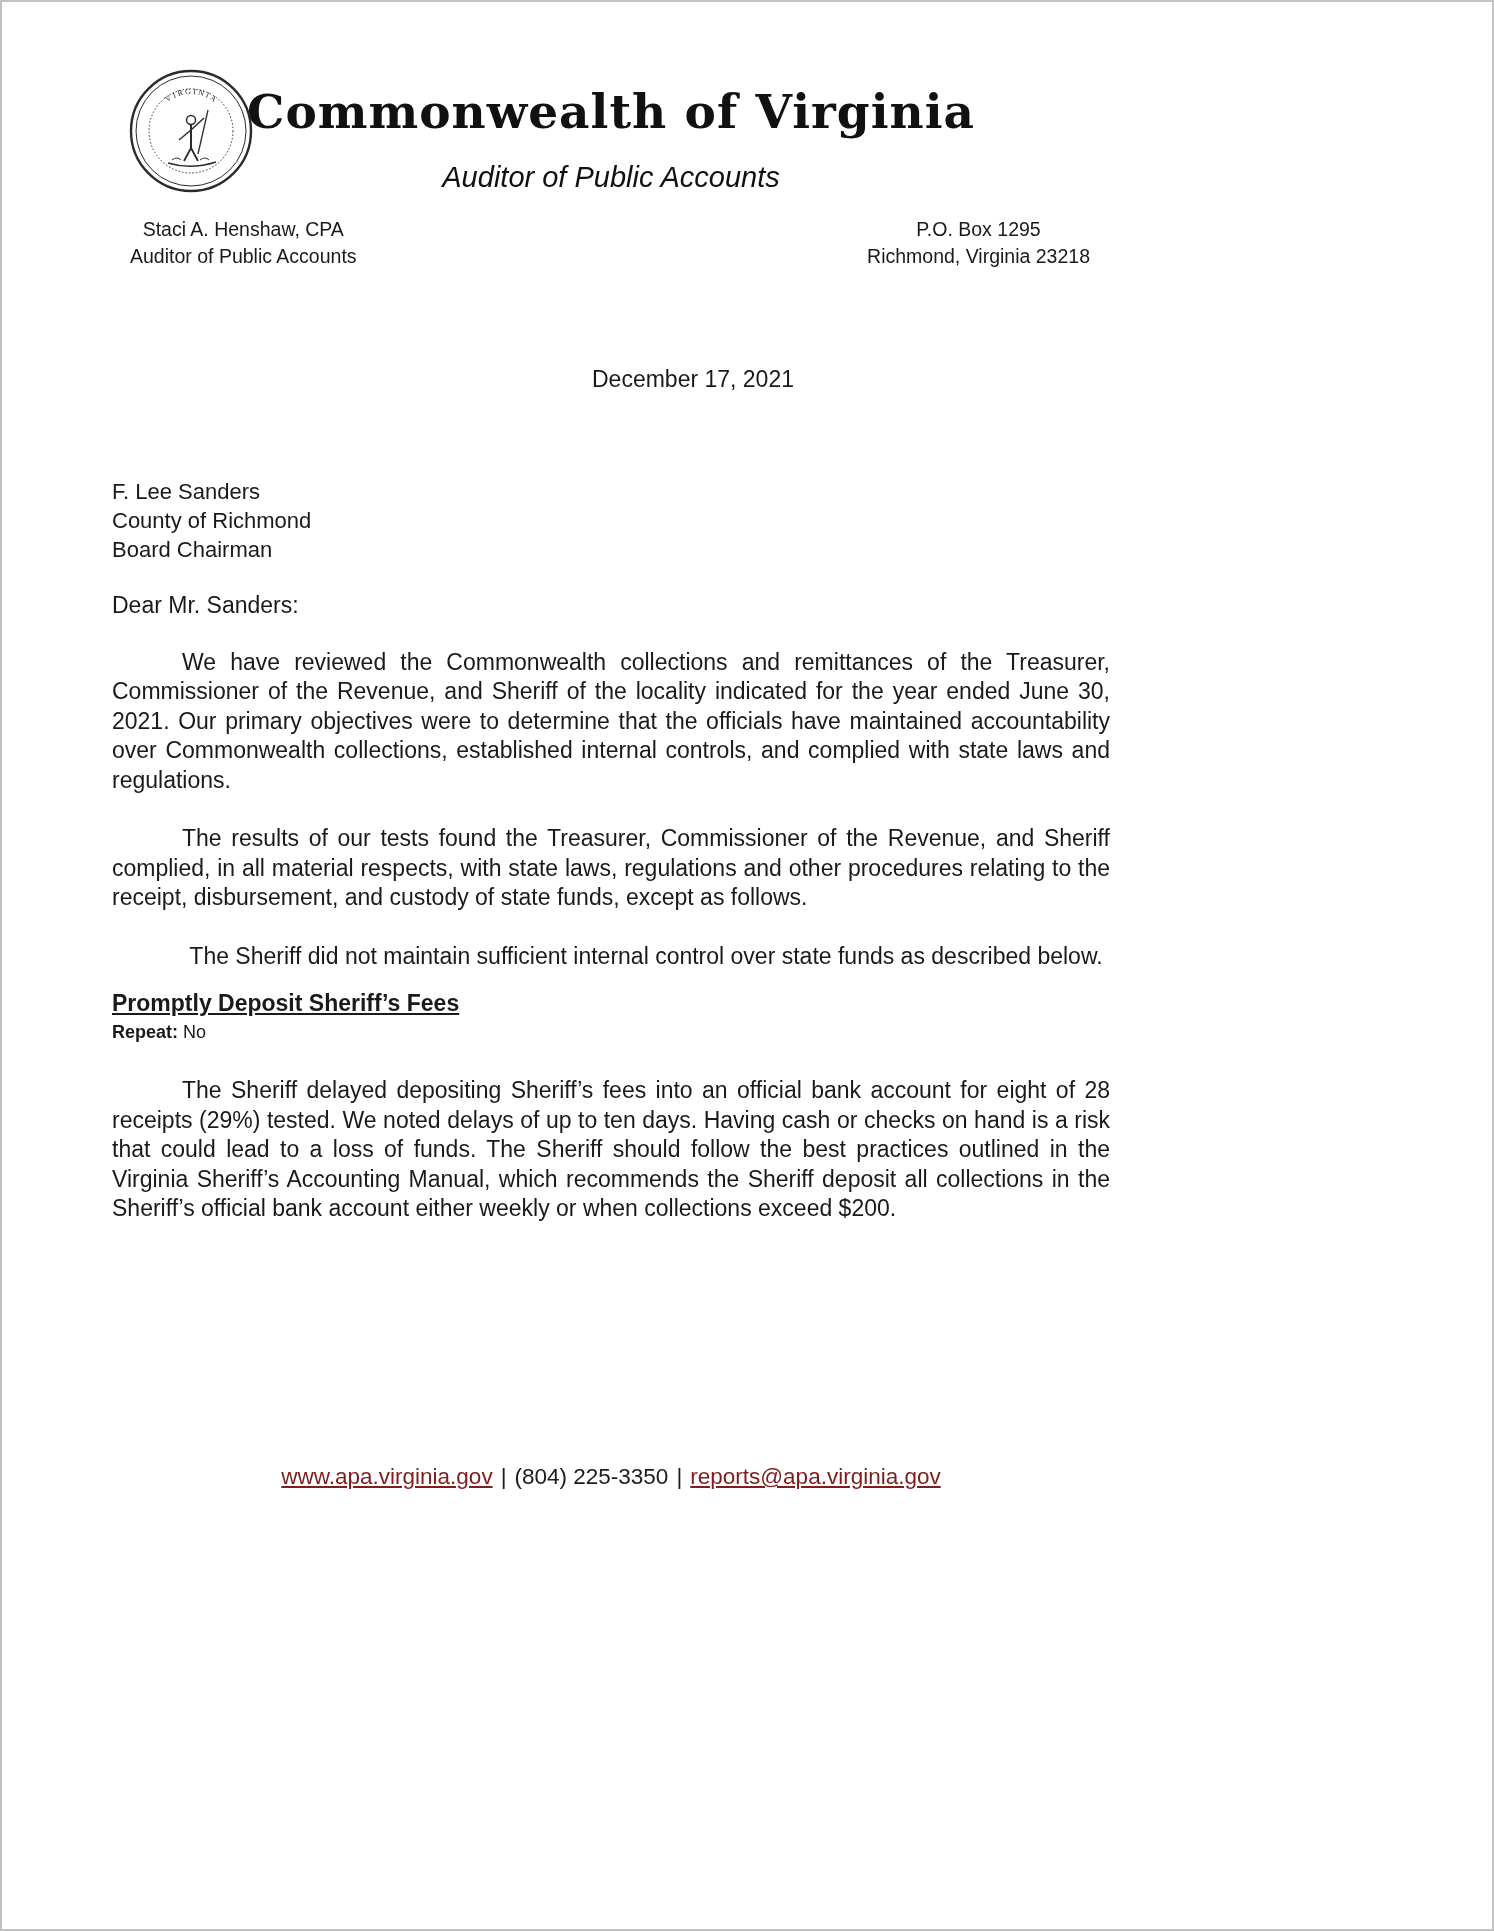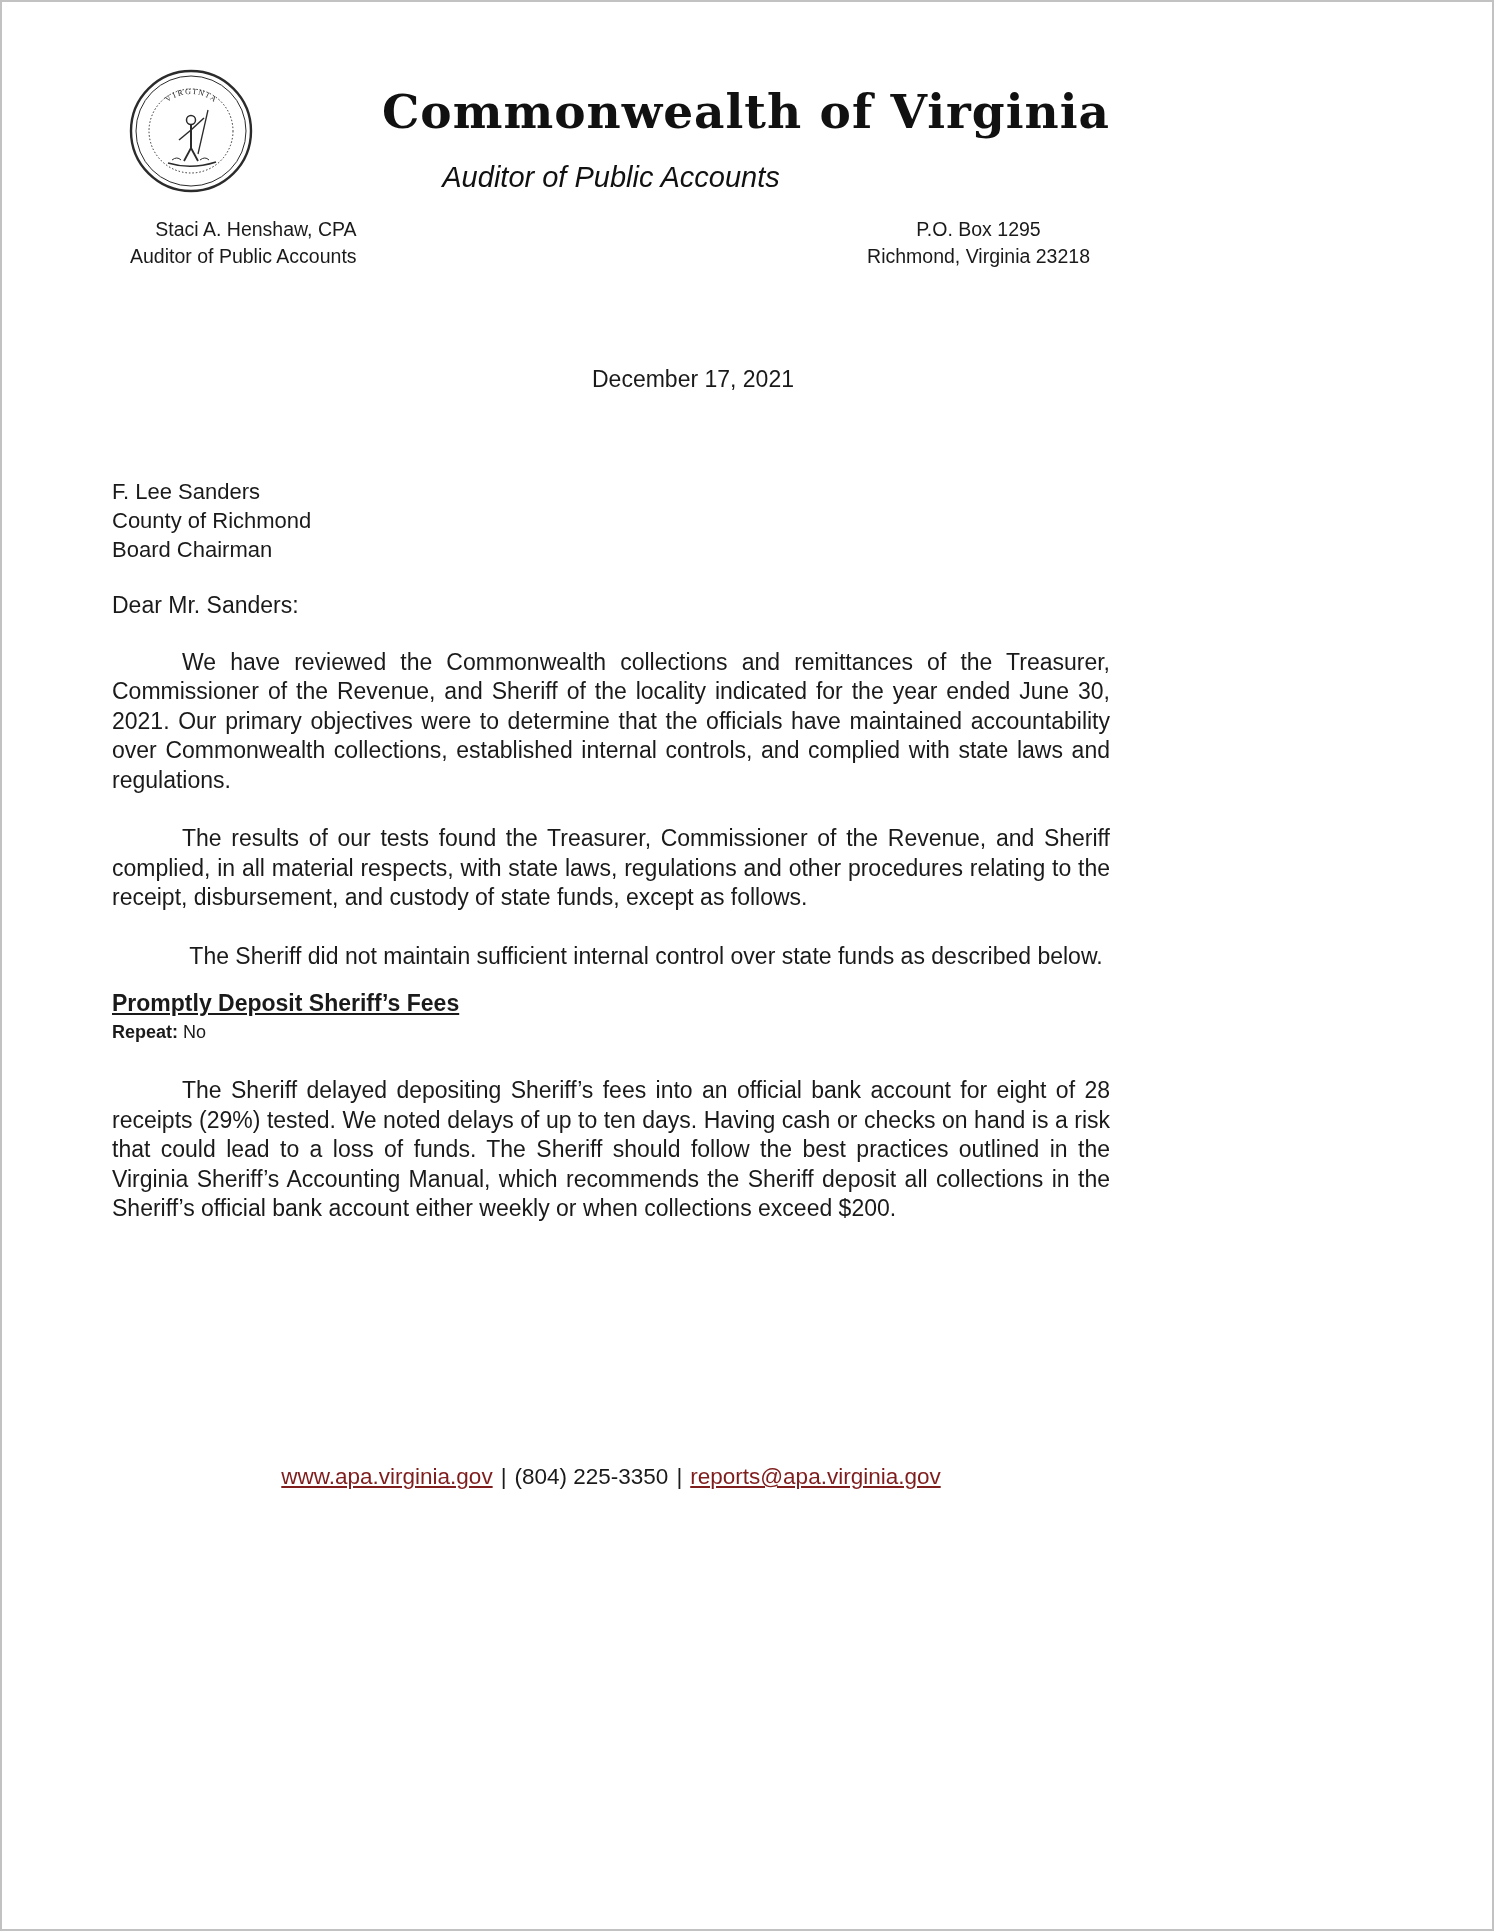--- a/index.html
+++ b/index.html
@@ -28,21 +28,21 @@
   .seal {
     position: absolute;
     left: 16px;
     top: 66px;
     width: 126px;
     height: 126px;
   }
 
   .hdr-title {
     padding-top: 82px;
-    text-align: right;
+    text-align: center;
     font-family: "DejaVu Serif", "Liberation Serif", serif;
     font-weight: bold;
     font-size: 47px;
     letter-spacing: 1px;
     color: #111;
   }
 
   .hdr-subtitle {
     margin-top: 22px;
     text-align: center;
@@ -51,21 +51,21 @@
     color: #111;
   }
 
   .contact-row {
     display: flex;
     justify-content: space-between;
     margin-top: 22px;
     font-size: 19.5px;
     line-height: 1.38;
   }
-  .contact-left  { margin-left: 18px; text-align: right; }
+  .contact-left  { margin-left: 18px; text-align: center; }
   .contact-right { margin-right: 20px; text-align: center; }
 
   
   .date-line {
     margin-top: 96px;
     text-align: center;
     position: relative;
     left: 82px;
     font-size: 23px;
   }

